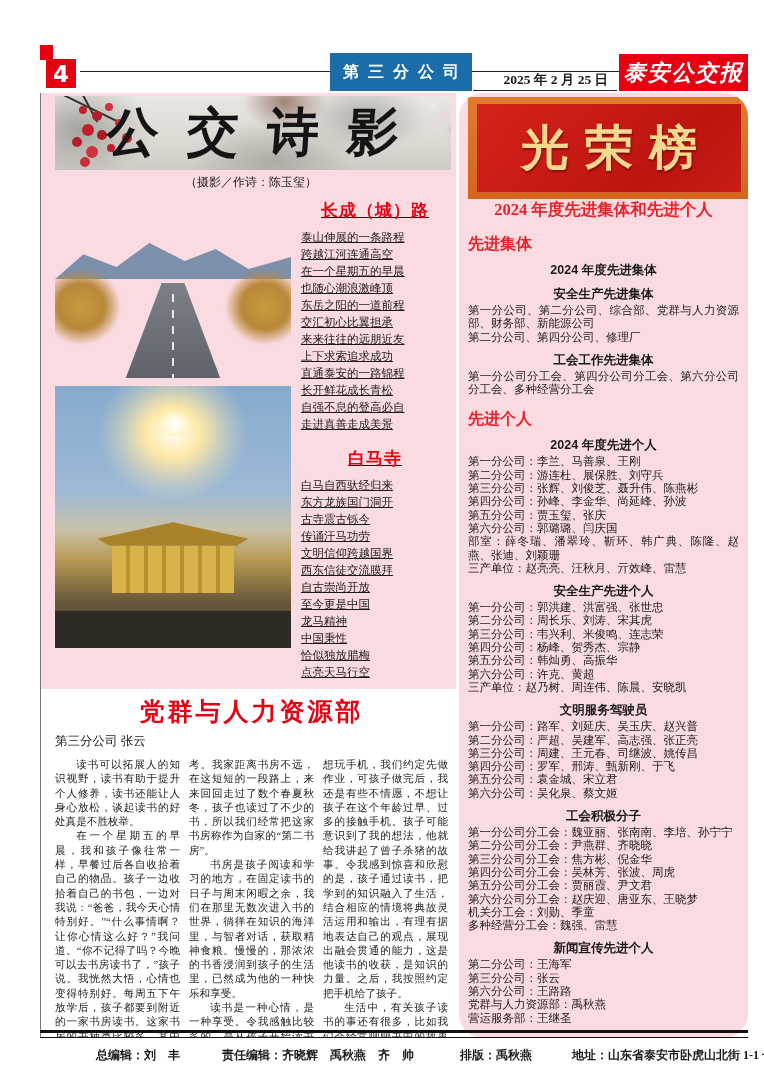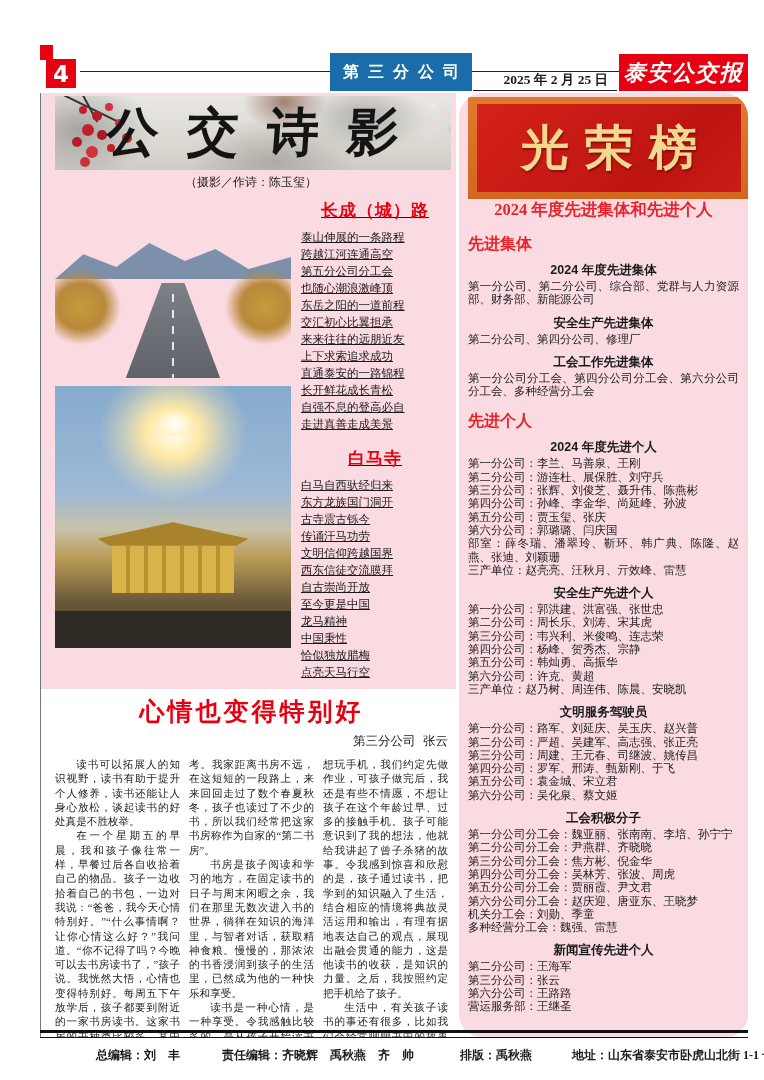--- a/index.html
+++ b/index.html
@@ -70,21 +70,21 @@
      background:repeating-linear-gradient(90deg,#d8b349 0 14px,#b89230 14px 18px);}
   .ph-fg{position:absolute;left:0;bottom:0;width:100%;height:14%;background:#2e2a24;}
   .poem-col{flex:1;padding-left:10px;padding-right:2px;text-decoration:underline;}
   .poem-title{color:#e60012;font-weight:bold;font-size:17px;text-align:center;
      letter-spacing:1px;margin:4px 0 7px;}
   .poem-block2 .poem-title{margin-top:14px;}
   .poem-line{font-size:11.5px;line-height:17px;}
   
   .article{padding:6px 8px 0 14px;}
   .article-title{color:#e60012;font-size:25px;font-weight:bold;text-align:center;letter-spacing:3px;}
-  .article-author{text-align:right;font-size:12.5px;margin:5px 0 8px;font-family:Liberation Mono, monospace;}
+  .article-author{text-align:left;font-size:12.5px;margin:5px 0 8px;}
   .article-cols{display:flex;gap:9px;}
   .acol{flex:1;font-size:10.6px;line-height:14.3px;text-align:justify;}
   .apara{margin:0;}
   .apara.indent{text-indent:2em;}
   
   .right-col{flex:1;margin-left:3px;background:#fbdbe2;padding:4px 9px 0;box-sizing:border-box;overflow:hidden;border-radius:24px;}
   .honor-banner{margin:0 auto;width:264px;height:88px;background:linear-gradient(180deg,#e07a2e,#d4661f);
      padding:7px 9px;box-sizing:content-box;}
   .honor-banner-inner{height:100%;display:flex;align-items:center;justify-content:center;
      background:linear-gradient(135deg,#d6221b,#bd1410 70%,#c91d16);}
@@ -146,21 +146,21 @@
               <div class="ph-fg"></div>
             </div>
           </div>
           <div class="poem-col">
             <div class="poem-block">
               <div class="poem-title">长成（城）路</div>
               <div>
 
               <div class="poem-line">泰山伸展的一条路程</div>
                   <div class="poem-line">跨越江河连通高空</div>
-                  <div class="poem-line">第五分公司分工会</div>
+                  <div class="poem-line">在一个星期五的早晨</div>
                   <div class="poem-line">也随心潮浪激峰顶</div>
                   <div class="poem-line">东岳之阳的一道前程</div>
                   <div class="poem-line">交汇初心比翼担承</div>
                   <div class="poem-line">来来往往的远朋近友</div>
                   <div class="poem-line">上下求索追求成功</div>
                   <div class="poem-line">直通泰安的一路锦程</div>
                   <div class="poem-line">长开鲜花成长青松</div>
                   <div class="poem-line">自强不息的登高必自</div>
                   <div class="poem-line">走进真善走成美景</div>
                 </div>
@@ -181,21 +181,21 @@
                   <div class="poem-line">中国秉性</div>
                   <div class="poem-line">恰似独放腊梅</div>
                   <div class="poem-line">点亮天马行空</div>
                 </div>
             </div>
           </div>
         </div>
       </div>
 
       <div class="article">
-        <div class="article-title">心情也变得特别好</div>
+        <div class="article-title">党群与人力资源部</div>
         <div class="article-author">第三分公司 张云</div>
         <div class="article-cols">
           <div class="acol">
 
           <p class="apara indent">读书可以拓展人的知识视野，读书有助于提升个人修养，读书还能让人身心放松，谈起读书的好处真是不胜枚举。</p>
               <p class="apara indent">在一个星期五的早晨，我和孩子像往常一样，早餐过后各自收拾着自己的物品。孩子一边收拾着自己的书包，一边对我说：“爸爸，我今天心情特别好。”“什么事情啊？让你心情这么好？”我问道。“你不记得了吗？今晚可以去书房读书了，”孩子说。我恍然大悟，心情也变得特别好。每周五下午放学后，孩子都要到附近的一家书房读书。这家书房的书种类比较多，其中就有学校规定的必读书目，也有孩子自己想要借阅的书，当然还有孩子非常喜欢的一些书，是要购买才能看的。</p>
             </div>
           <div class="acol">
 
           <p class="apara cont">考。我家距离书房不远，在这短短的一段路上，来来回回走过了数个春夏秋冬，孩子也读过了不少的书，所以我们经常把这家书房称作为自家的“第二书房”。</p>
@@ -215,22 +215,22 @@
       <div class="honor-banner">
         <div class="honor-banner-inner">
           <div class="honor-banner-text">光荣榜</div>
         </div>
       </div>
       <div class="honor-title">2024 年度先进集体和先进个人</div>
       <div class="honor-list">
 
       <div class="honor-line hred">先进集体</div>
           <div class="honor-line hsub">2024 年度先进集体</div>
+          <div class="honor-line hsub">安全生产先进集体</div>
           <div class="honor-line body">第一分公司、第二分公司、综合部、党群与人力资源部、财务部、新能源公司</div>
-          <div class="honor-line hsub">安全生产先进集体</div>
           <div class="honor-line body">第二分公司、第四分公司、修理厂</div>
           <div class="honor-line hsub">工会工作先进集体</div>
           <div class="honor-line body">第一分公司分工会、第四分公司分工会、第六分公司分工会、多种经营分工会</div>
           <div class="honor-line hred">先进个人</div>
           <div class="honor-line hsub">2024 年度先进个人</div>
           <div class="honor-line body">第一分公司：李兰、马善泉、王刚</div>
           <div class="honor-line body">第二分公司：游连杜、展保胜、刘守兵</div>
           <div class="honor-line body">第三分公司：张辉、刘俊芝、聂升伟、陈燕彬</div>
           <div class="honor-line body">第四分公司：孙峰、李金华、尚延峰、孙波</div>
           <div class="honor-line body">第五分公司：贾玉玺、张庆</div>
@@ -258,20 +258,21 @@
           <div class="honor-line body">第三分公司分工会：焦方彬、倪金华</div>
           <div class="honor-line body">第四分公司分工会：吴林芳、张波、周虎</div>
           <div class="honor-line body">第五分公司分工会：贾丽霞、尹文君</div>
           <div class="honor-line body">第六分公司分工会：赵庆迎、唐亚东、王晓梦</div>
           <div class="honor-line body">机关分工会：刘勋、季童</div>
           <div class="honor-line body">多种经营分工会：魏强、雷慧</div>
           <div class="honor-line hsub">新闻宣传先进个人</div>
           <div class="honor-line body">第二分公司：王海军</div>
           <div class="honor-line body">第三分公司：张云</div>
           <div class="honor-line body">第六分公司：王路路</div>
+          <div class="honor-line body">党群与人力资源部：禹秋燕</div>
           <div class="honor-line body">营运服务部：王继圣</div>
         </div>
     </div>
 
   </div>
 
   <div class="footer">
     <div class="footer-rule"></div>
     <div class="footer-row">
       <span class="f1">总编辑：刘　丰</span>

